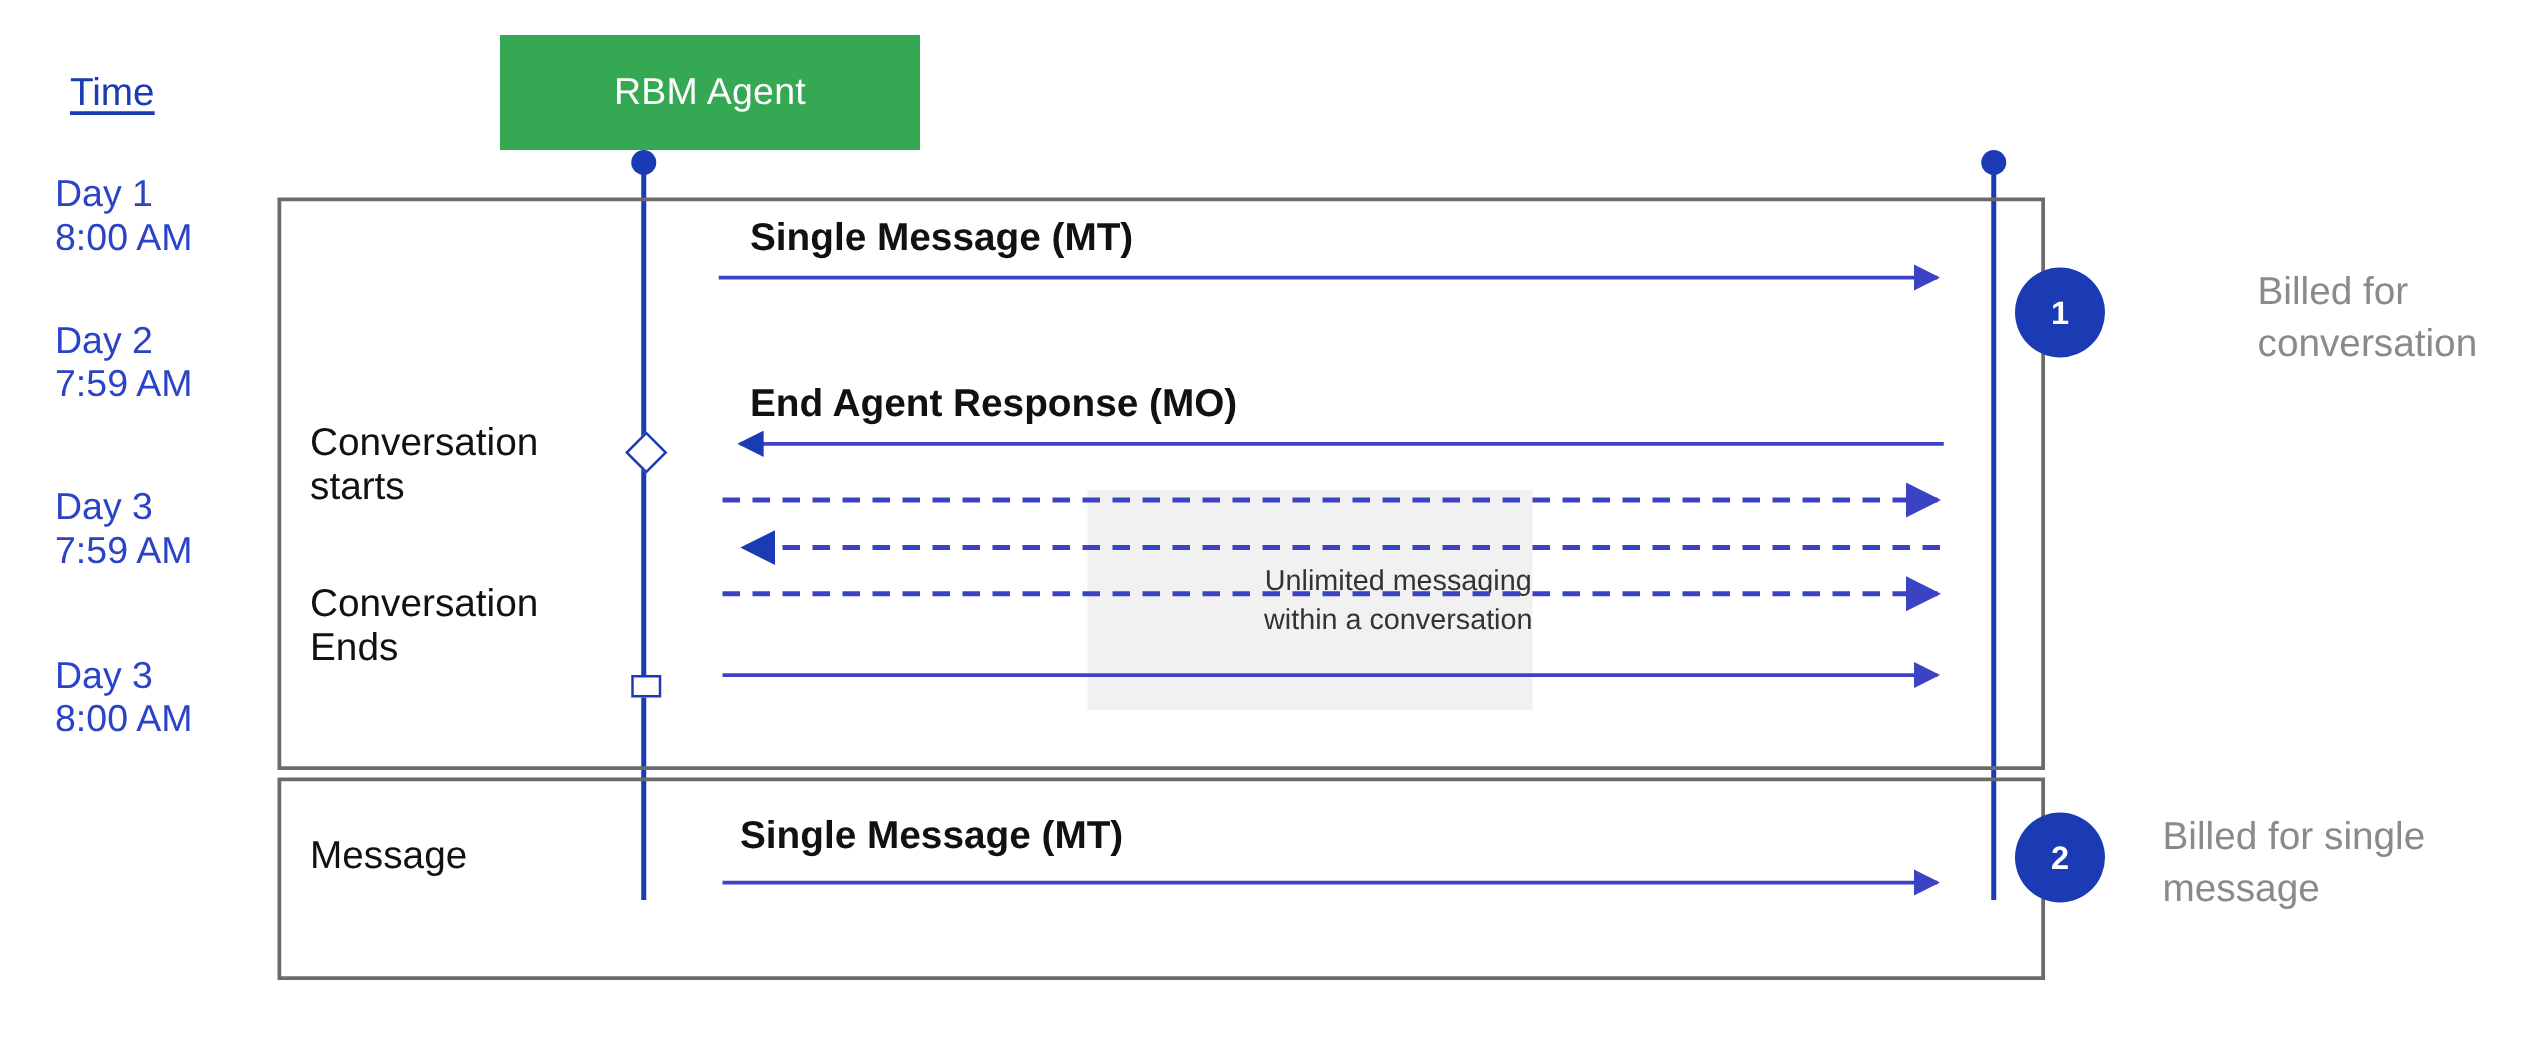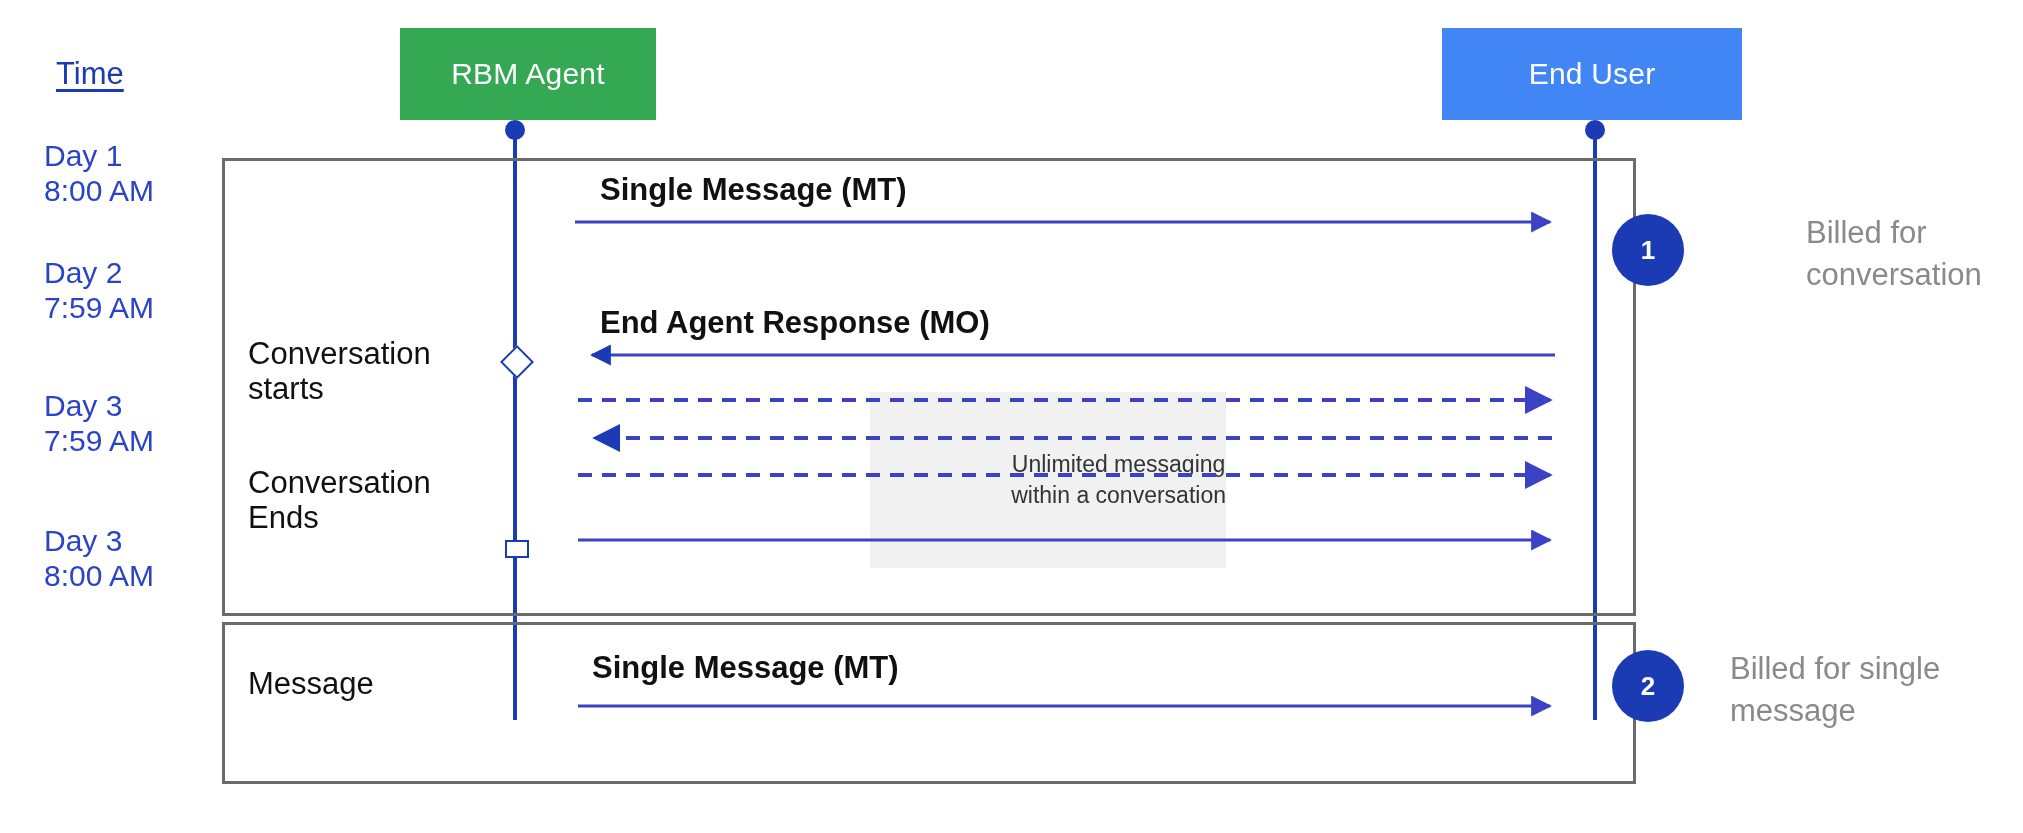--- a/index.html
+++ b/index.html
@@ -141,25 +141,22 @@
   <div class="abs time-label" style="left:44px; top:389px;">
     <div>Day 3</div>
     <div>7:59 AM</div>
   </div>
 
   <div class="abs time-label" style="left:44px; top:524px;">
     <div>Day 3</div>
     <div>8:00 AM</div>
   </div>
 
-  <div class="abs actor-box actor-agent" style="left:400px; top:28px; width:256px; height:92px;">
+  <div class="abs actor-box actor-agent" style="left:400px; top:28px; width:336px; height:92px;">
     <span>RBM Agent</span>
-  </div>
-  <div class="abs actor-box actor-user" style="left:1442px; top:28px; width:300px; height:92px;">
-    <span>End User</span>
   </div>
 
   <div class="abs lifeline-dot" style="left:505px; top:120px;"></div>
   <div class="abs lifeline-dot" style="left:1585px; top:120px;"></div>
 
   <div class="abs lifeline" style="left:513px; top:128px; height:592px;"></div>
   <div class="abs lifeline" style="left:1593px; top:128px; height:592px;"></div>
 
   <div class="abs frame" style="left:222px; top:158px; width:1408px; height:452px;"></div>
   <div class="abs frame" style="left:222px; top:622px; width:1408px; height:156px;"></div>

